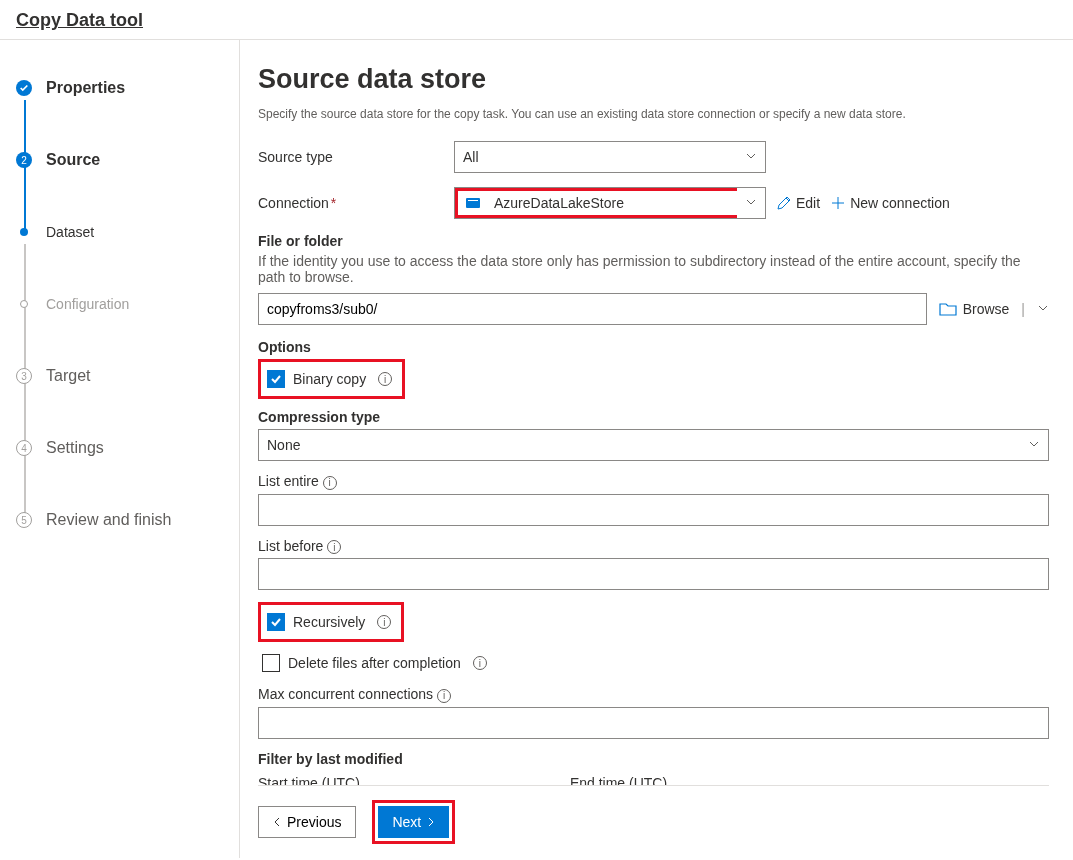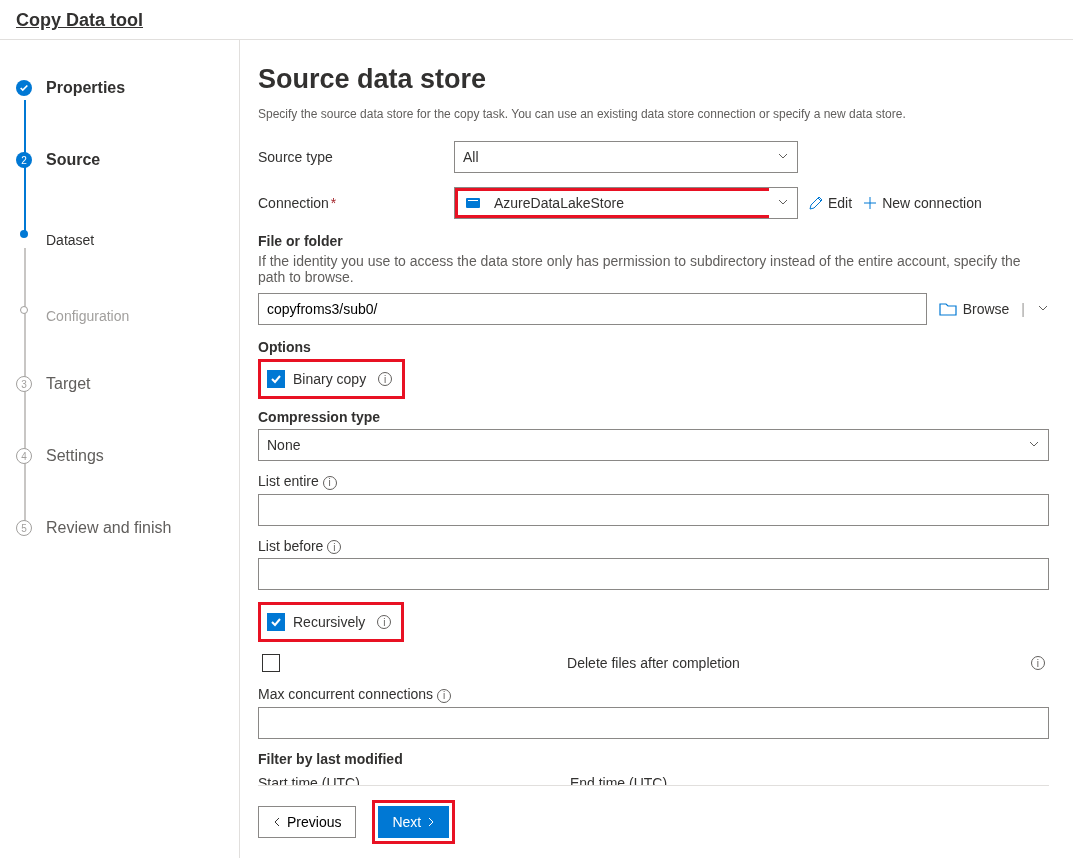--- a/index.html
+++ b/index.html
@@ -11,43 +11,43 @@
     .step .marker { width: 16px; height: 16px; border-radius: 50%; display: flex; align-items: center; justify-content: center; font-size: 10px; flex-shrink: 0; background:#fff; z-index:2;}
     .step.done .marker { background: #0078d4; color: #fff; }
     .step.active .marker { background: #0078d4; color: #fff; }
     .step.future .marker { border: 1.5px solid #a19f9d; color: #a19f9d; background:#fff;}
     .step.done .marker svg { width: 10px; height: 10px; }
     .step .label { font-size: 16px; }
     .step.done .label, .step.active .label { font-weight: 600; color: #323130; }
     .step.future .label { color: #605e5c; }
     .step.sub { margin-left: 0px; }
     .step.sub .marker { width: 8px; height: 8px; background: #0078d4; border: none; margin-left: 4px; margin-right: 4px;}
-    .step.sub .label { font-size: 14px; font-weight: 400; margin-top: 12px; }
+    .step.sub .label { font-size: 14px; font-weight: 400; }
     .step-line { position:absolute; left:8px; top:-8px; bottom:-8px; width:1.5px; background:#0078d4; z-index:1;}
     .step-line.gray { background:#c8c6c4; }
     .spacer-step { height: 32px; position: relative; }
     .main { flex: 1; padding: 24px 24px 0px 18px; overflow: hidden; display:flex; flex-direction:column;}
     .title { font-size: 27px; font-weight: 600; margin-bottom: 12px; }
     .subtitle { font-size: 12px; color: #605e5c; margin-bottom: 20px; }
     .row { display: flex; align-items: center; margin-bottom: 14px; gap: 10px; }
     .row > .lbl { width: 186px; font-size: 14px; flex-shrink:0;}
     .required { color: #a4262c; margin-left:2px;}
-    .dropdown { height: 32px; border: 1px solid #8a8886; display:flex; align-items:center; padding: 0 8px; width: 344px; background:#fff; justify-content:space-between;}
+    .dropdown { height: 32px; border: 1px solid #8a8886; display:flex; align-items:center; padding: 0 8px; width: 312px; background:#fff; justify-content:space-between;}
     .dropdown .dd-icon { margin-right:6px; display:inline-flex; }
     .dropdown .caret { margin-left:auto;}
     .hl-red { border: 3px solid #e81123; }
     .link-action { display:flex; align-items:center; gap:4px; color:#0078d4; cursor:pointer; }
     .link-action svg { stroke:#0078d4; }
     .section-lbl { font-weight:600; font-size:14px; margin-top:6px; margin-bottom:4px;}
     .hint { color:#605e5c; font-size:14px; margin-bottom:8px;}
     .text-input { height:32px; border:1px solid #8a8886; width:100%; padding:0 8px; font-size:14px;}
     .browse-row { display:flex; align-items:center; gap:12px; margin-bottom:14px;}
     .browse-row .text-input { flex:1; }
     .browse-btn { display:flex; align-items:center; gap:6px; color:#323130; cursor:pointer;}
-    .checkbox-row { display:flex; align-items:center; gap:8px; padding:6px 4px;justify-content:space-between;}
+    .checkbox-row { display:flex; align-items:center; gap:8px; padding:6px 4px;}
     .cb { width:18px; height:18px; border:1px solid #323130; display:flex; align-items:center; justify-content:center; background:#fff;}
     .cb.checked { background:#0078d4; border-color:#0078d4;}
     .cb.checked svg { stroke:#fff; }
     .info-ico { width:14px; height:14px; border:1px solid #605e5c; border-radius:50%; font-size:10px; display:inline-flex; align-items:center; justify-content:center; color:#605e5c; margin-left:4px;}
     .hl-box { border:3px solid #e81123; display:inline-flex; align-items:center; padding:2px 6px 2px 2px;}
     .compression-select { width:100%;}
     .field-block { margin-bottom:12px;}
     .footer { border-top:1px solid #e1dfdd; margin-top:auto; padding:14px 0; display:flex; gap:16px; align-items:center;}
     .btn { height:32px; padding:0 14px; display:inline-flex; align-items:center; gap:4px; font-size:14px; cursor:pointer;}
     .btn.outline { border:1px solid #8a8886; background:#fff;}

